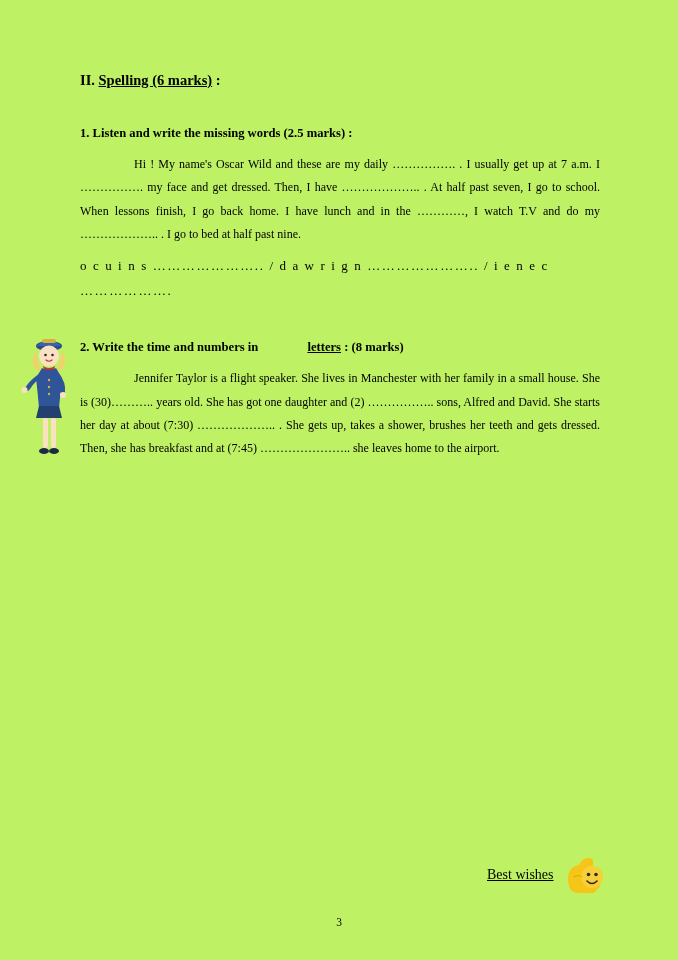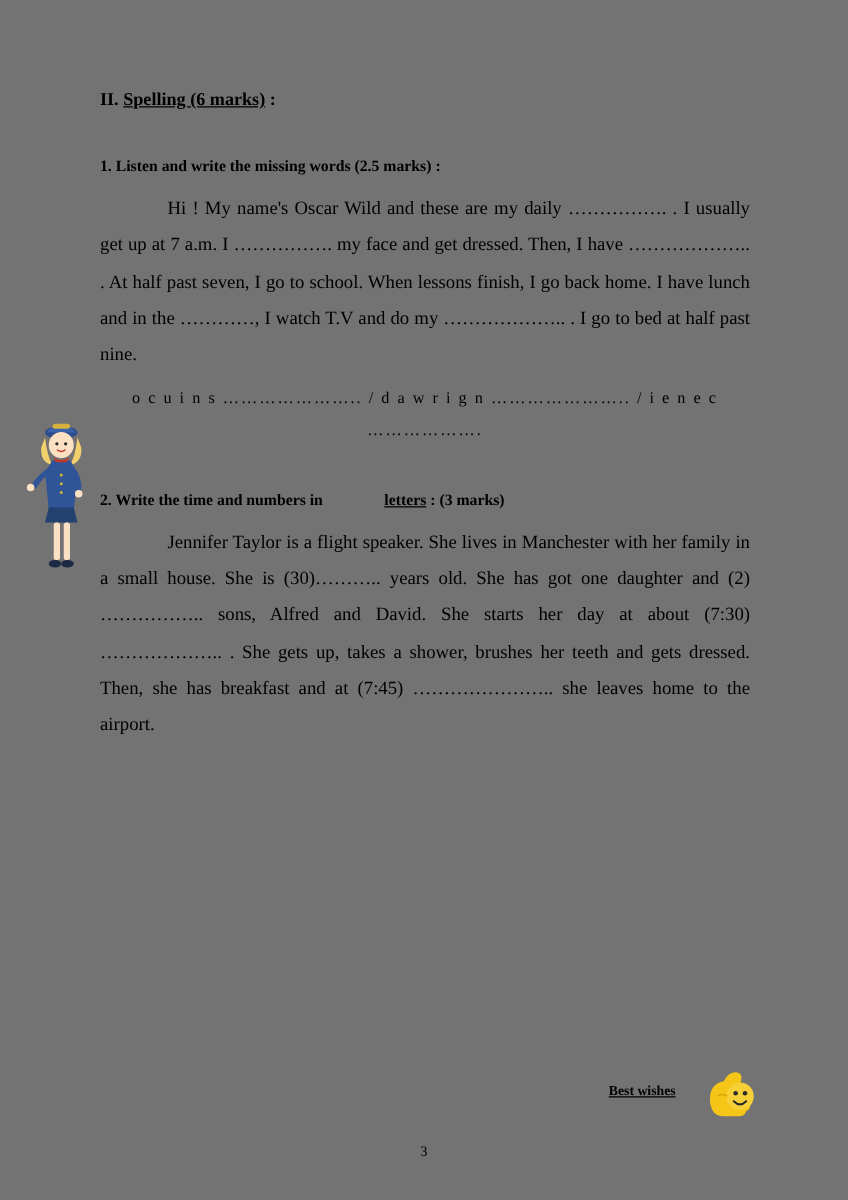--- a/index.html
+++ b/index.html
@@ -13,21 +13,21 @@
     position: relative;
     font-family: "Liberation Serif", serif;
     color: #000000;
     overflow: hidden;
   }
   .page {
     position: absolute;
     left: 0; top: 0;
     width: 678px;
     height: 960px;
-    background: #737373;
+    background: #bef264;
   }
   .content {
     position: absolute;
     left: 80px;
     top: 72px;
     width: 520px;
   }
   .heading {
     font-weight: bold;
     font-size: 14.5px;
@@ -40,34 +40,33 @@
     font-weight: bold;
     font-size: 12.6px;
     margin-top: 37px;
     margin-bottom: 12px;
   }
   .sub-heading .ul {
     text-decoration: underline;
     padding-left: 46px;
   }
   .para {
-    font-size: 15px;
+    font-size: 12px;
     line-height: 1.95;
     text-align: justify;
     text-justify: inter-word;
   }
   .para.indent {
     text-indent: 54px;
   }
   .letters-line {
     font-size: 13px;
     line-height: 1.95;
     letter-spacing: 1.6px;
     margin-top: 6px;
-    text-align: center;
   }
   
   .illustration {
     position: absolute;
     left: 18px;
     top: 330px;
     width: 64px;
     height: 140px;
   }
   
@@ -75,22 +74,22 @@
     position: absolute;
     left: 487px;
     top: 855px;
     width: 120px;
     height: 48px;
   }
   .best-wishes {
     position: absolute;
     left: 0;
     top: 12px;
-    font-size: 11px;
-    font-weight: bold;
+    font-size: 14px;
+    font-weight: normal;
     text-decoration: underline;
   }
   .smiley {
     position: absolute;
     left: 75px;
     top: 0;
     width: 46px;
     height: 46px;
   }
   .page-number {
@@ -155,21 +154,21 @@
     </div>
 
     <div class="sub-heading">1. Listen and write the missing words (2.5 marks) :</div>
 
     <div class="para indent">Hi ! My name's Oscar Wild and these are my daily ……………. . I usually get up at 7 a.m. I ……………. my face and get dressed. Then, I have ……………….. . At half past seven, I go to school. When lessons finish, I go back home. I have lunch and in the …………, I watch T.V and do my ……………….. . I go to bed at half past nine.</div>
 
 
     <div class="letters-line">o c u i n s ………………….. /    d a w r i g n ………………….. / i e n e c ……………….</div>
 
     <div class="sub-heading">
-      <span>2. Write the time and numbers in </span><span class="ul">letters</span><span> : (3 marks)</span>
+      <span>2. Write the time and numbers in </span><span class="ul">letters</span><span> : (8 marks)</span>
     </div>
 
     <div class="para indent">Jennifer Taylor is a flight speaker. She lives in Manchester with her family  in a small house. She is (30)……….. years old. She has got one  daughter and (2) …………….. sons, Alfred and David. She starts her day at about (7:30) ……………….. . She gets up, takes a shower, brushes her teeth and gets dressed. Then, she has breakfast and at (7:45) ………………….. she leaves home to the airport.</div>
 
   </div>
 
   <div class="best-wishes-wrap">
     <div class="best-wishes">Best wishes</div>
     <div class="smiley">
       <svg width="46" height="46" viewBox="0 0 46 46" xmlns="http://www.w3.org/2000/svg">

